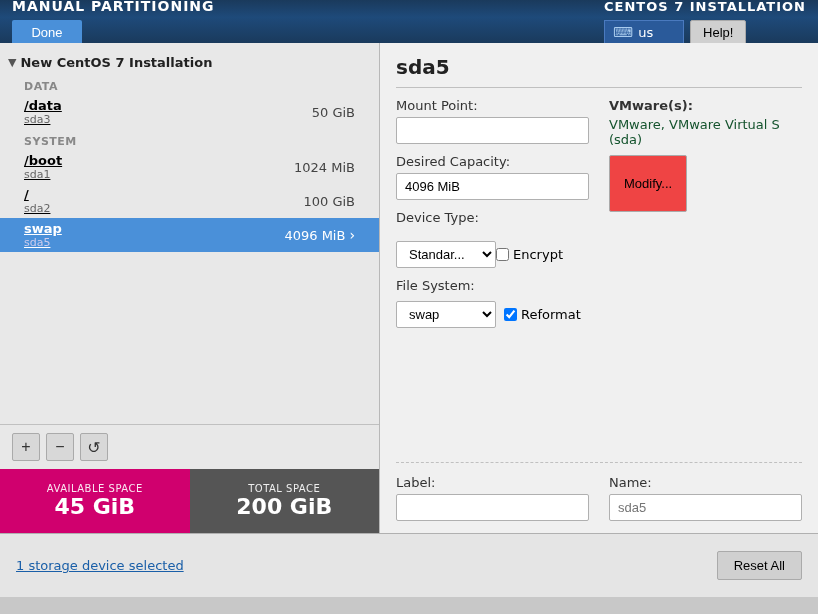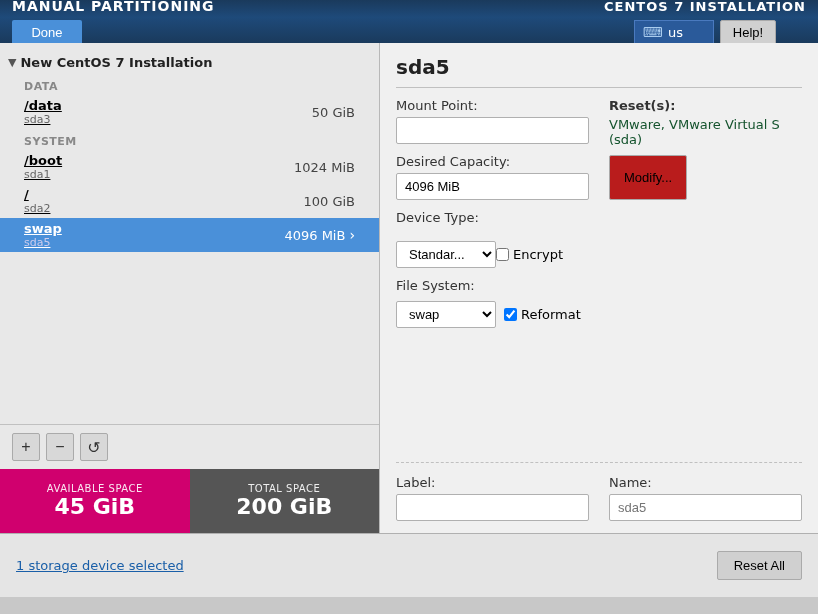--- a/index.html
+++ b/index.html
@@ -39,21 +39,21 @@
       padding: 5px 16px;
       font-size: 13px;
       cursor: pointer;
       border-radius: 2px;
       width: 70px;
     }
 
     .header-right {
       display: flex;
       flex-direction: column;
-      align-items: center;
+      align-items: flex-start;
       gap: 6px;
     }
     .centos-title {
       color: #ffffff;
       font-size: 13px;
       font-weight: bold;
       letter-spacing: 1px;
     }
     .header-controls {
       display: flex;
@@ -284,23 +284,23 @@
       color: #333;
       font-weight: bold;
       margin-bottom: 4px;
     }
     .devices-value {
       font-size: 13px;
       color: #14532d;
     }
 
     .modify-btn {
-      background: #b91c1c;
+      background: #ef4444;
       border: 1px solid #aaaaaa;
-      padding: 14px 14px;
+      padding: 20px 14px;
       font-size: 13px;
       cursor: pointer;
       border-radius: 2px;
       margin-top: 8px;
       align-self: flex-start;
     }
 
     .device-type-row {
       display: flex;
       align-items: center;
@@ -497,21 +497,21 @@
             <option>xfs</option>
           </select>
           <div class="reformat-row">
             <input type="checkbox" class="checkbox" checked="" style="">
             <span>Reformat</span>
           </div>
         </div>
       </div>
 
       <div class="form-section">
-        <span class="devices-label">Reset(s):</span>
+        <span class="devices-label">VMware(s):</span>
         <span class="devices-value">VMware, VMware Virtual S (sda)</span>
         <button class="modify-btn">Modify...</button>
       </div>
     </div>
 
     <div class="bottom-labels">
       <div class="label-section">
         <span class="form-label">Label:</span>
         <input class="label-field" type="text" value="" style="">
       </div>

